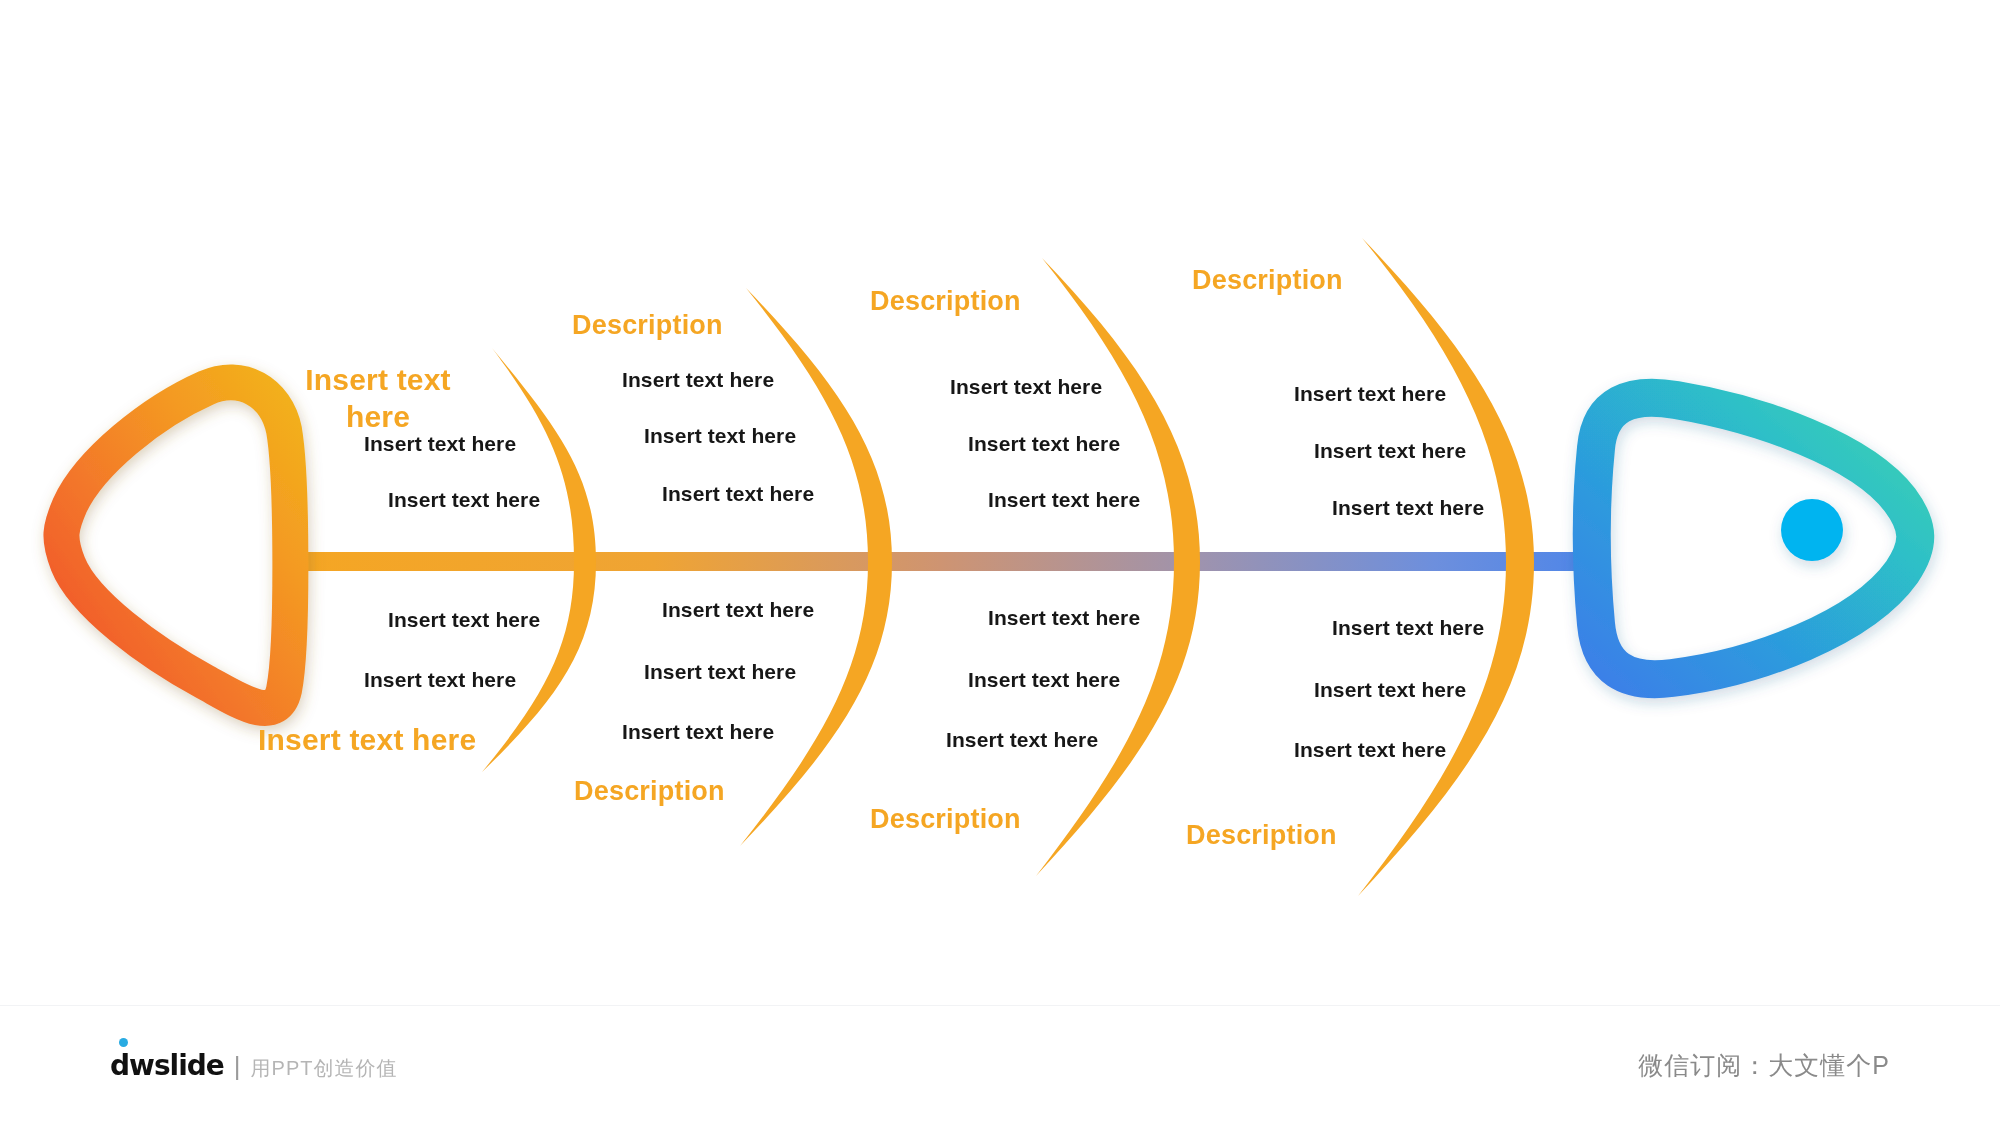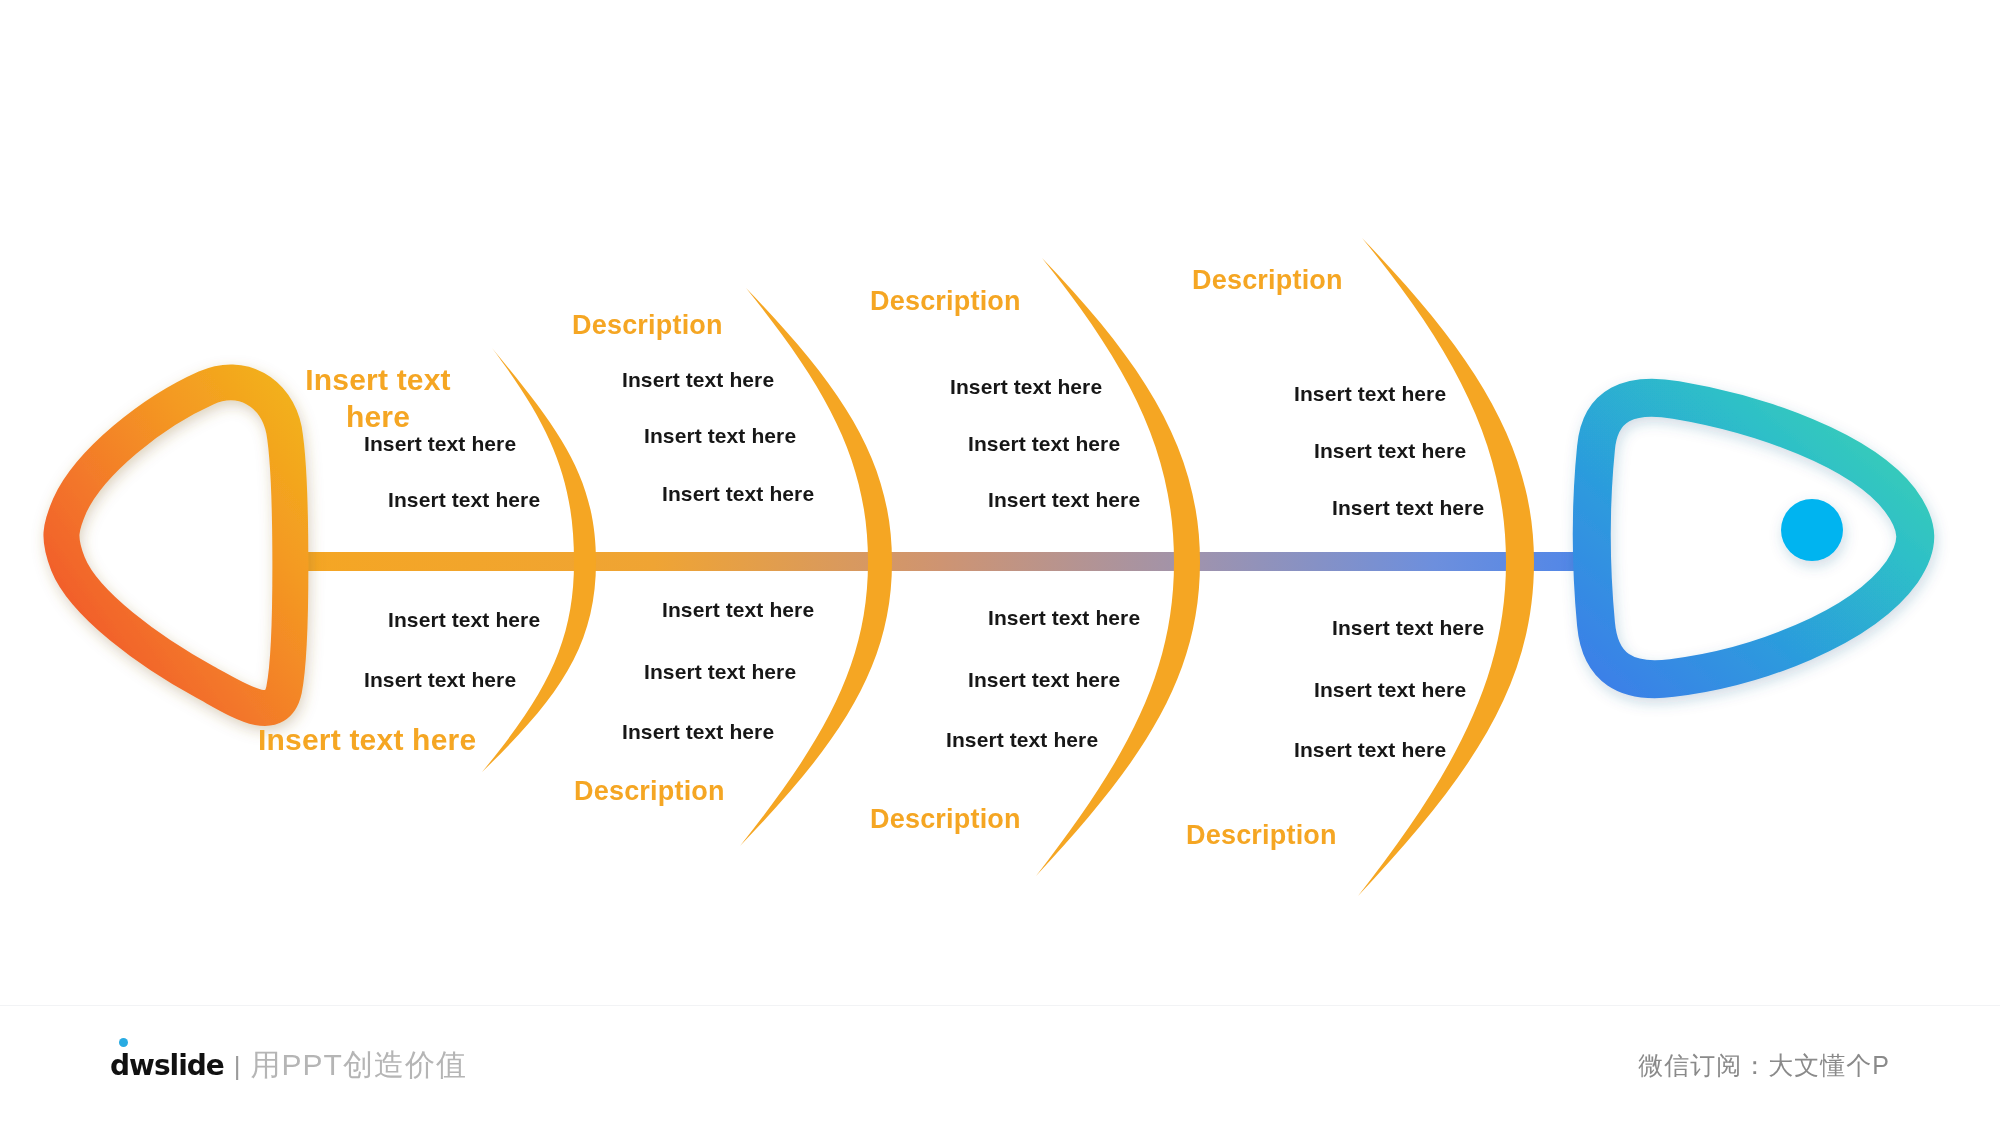--- a/index.html
+++ b/index.html
@@ -102,21 +102,21 @@
     height: 9px;
     border-radius: 50%;
     background: #29ABE2;
   }
   #brand-sep {
     font-size: 26px;
     color: #9a9a9a;
     font-weight: normal;
   }
   #brand-tag {
-    font-size: 30px;
+    font-size: 20px;
     color: #b5b5b5;
     letter-spacing: 1px;
   }
   #wechat {
     font-size: 25px;
     color: #8a8a8a;
     letter-spacing: 1px;
     margin-left: 48px;
   }
 </style>

